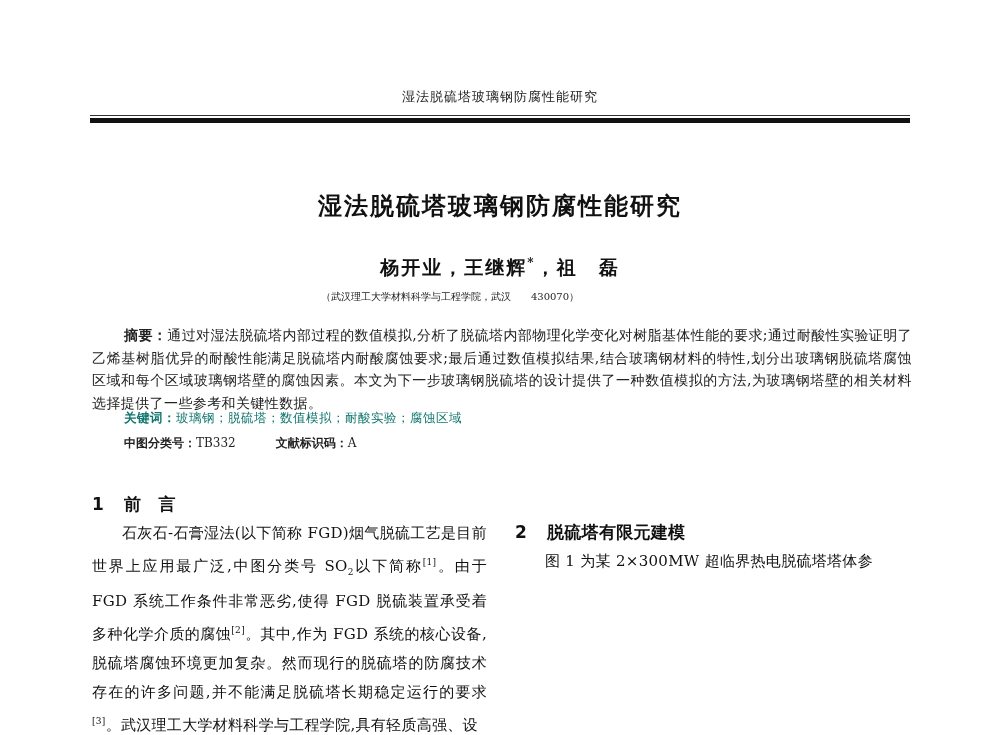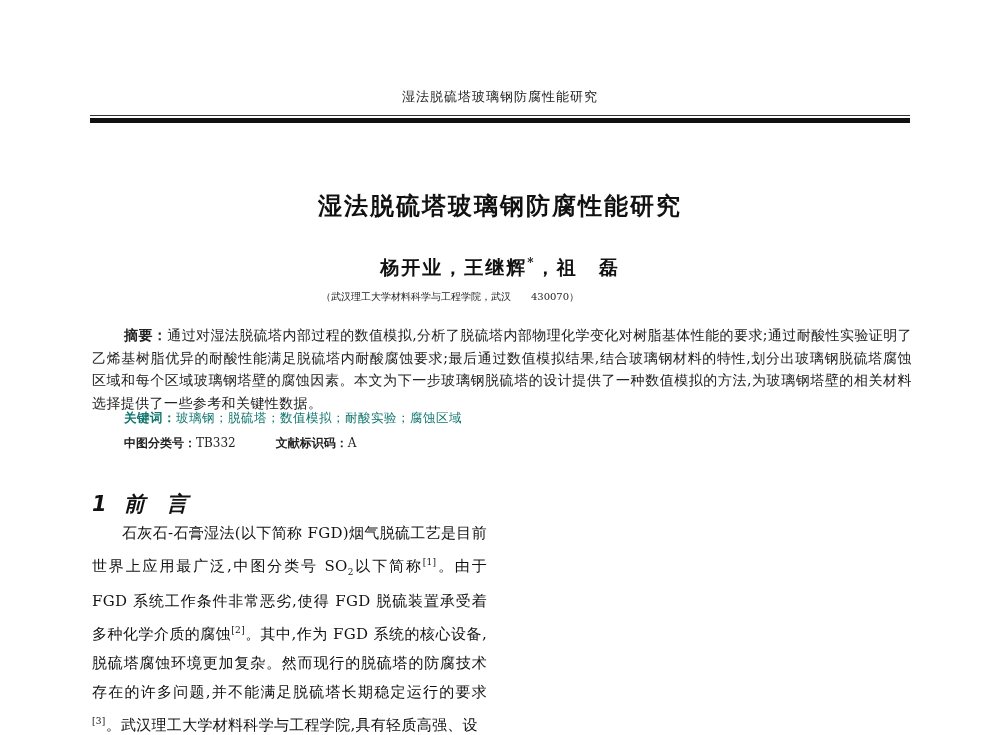--- a/index.html
+++ b/index.html
@@ -20,22 +20,22 @@
   .abstract { position:absolute; left:92px; top:312px; width:820px; font-size:14px;
               line-height:22.5px; color:#222; text-indent:32px; text-align:justify; letter-spacing:0.4px;margin-top:12px; }
   .label { font-family:"DejaVu Sans", "Liberation Sans", sans-serif; font-weight:bold; }
   .kw { position:absolute; left:124px; top:410px; font-size:12.5px; color:#0f766e; letter-spacing:0.5px; }
   .clc { position:absolute; left:124px; top:435px; font-size:12px; color:#222; }
   .clc .gap { display:inline-block; width:40px; }
   .col { position:absolute; top:490px; width:395px; font-size:15px; line-height:29px; color:#111;
          text-align:justify; letter-spacing:0.3px; }
   .col-left { left:92px; }
   .col-right { left:515px; top:488px; }
-  .h1 { font-family:"DejaVu Sans", "Liberation Sans", sans-serif; font-weight:bold; font-size:21px;
-        line-height:29px;font-style:italic; }
+  .h1 { font-family:"DejaVu Sans", "Liberation Sans", sans-serif; font-weight:bold; font-size:17px;
+        line-height:29px; }
   .h1 .num { display:inline-block; width:32px; }
   .para { text-indent:30px; }
   .sup { font-size:9px; vertical-align:super; }
   .sub { font-size:9px; vertical-align:sub; }
   .spacer { height:30px; }
 </style>
 </head>
 <body>
 
 <div class="running-head">湿法脱硫塔玻璃钢防腐性能研究</div>
@@ -64,13 +64,17 @@
 
 <div class="col col-left">
   <div class="h1">
     <span class="num">1</span><span>前　言</span>
   </div>
   <div class="para"><span>石灰石-石膏湿法(以下简称 FGD)烟气脱硫工艺是目前世界上应用最广泛,中图分类号 SO</span><span class="sub">2</span><span>以下简称</span><span class="sup">[1]</span><span>。由于 FGD 系统工作条件非常恶劣,使得 FGD 脱硫装置承受着多种化学介质的腐蚀</span><span class="sup">[2]</span><span>。其中,作为 FGD 系统的核心设备,脱硫塔腐蚀环境更加复杂。然而现行的脱硫塔的防腐技术存在的许多问题,并不能满足脱硫塔长期稳定运行的要求</span><span class="sup">[3]</span><span>。武汉理工大学材料科学与工程学院,具有轻质高强、设</span></div>
 </div>
 
 <div class="col col-right">
   <div class="spacer"></div>
+  <div class="h1">
+    <span class="num">2</span><span>脱硫塔有限元建模</span>
+  </div>
+  <div class="para">图 1 为某 2×300MW 超临界热电脱硫塔塔体参</div>
 </div>
 
 </body></html>

